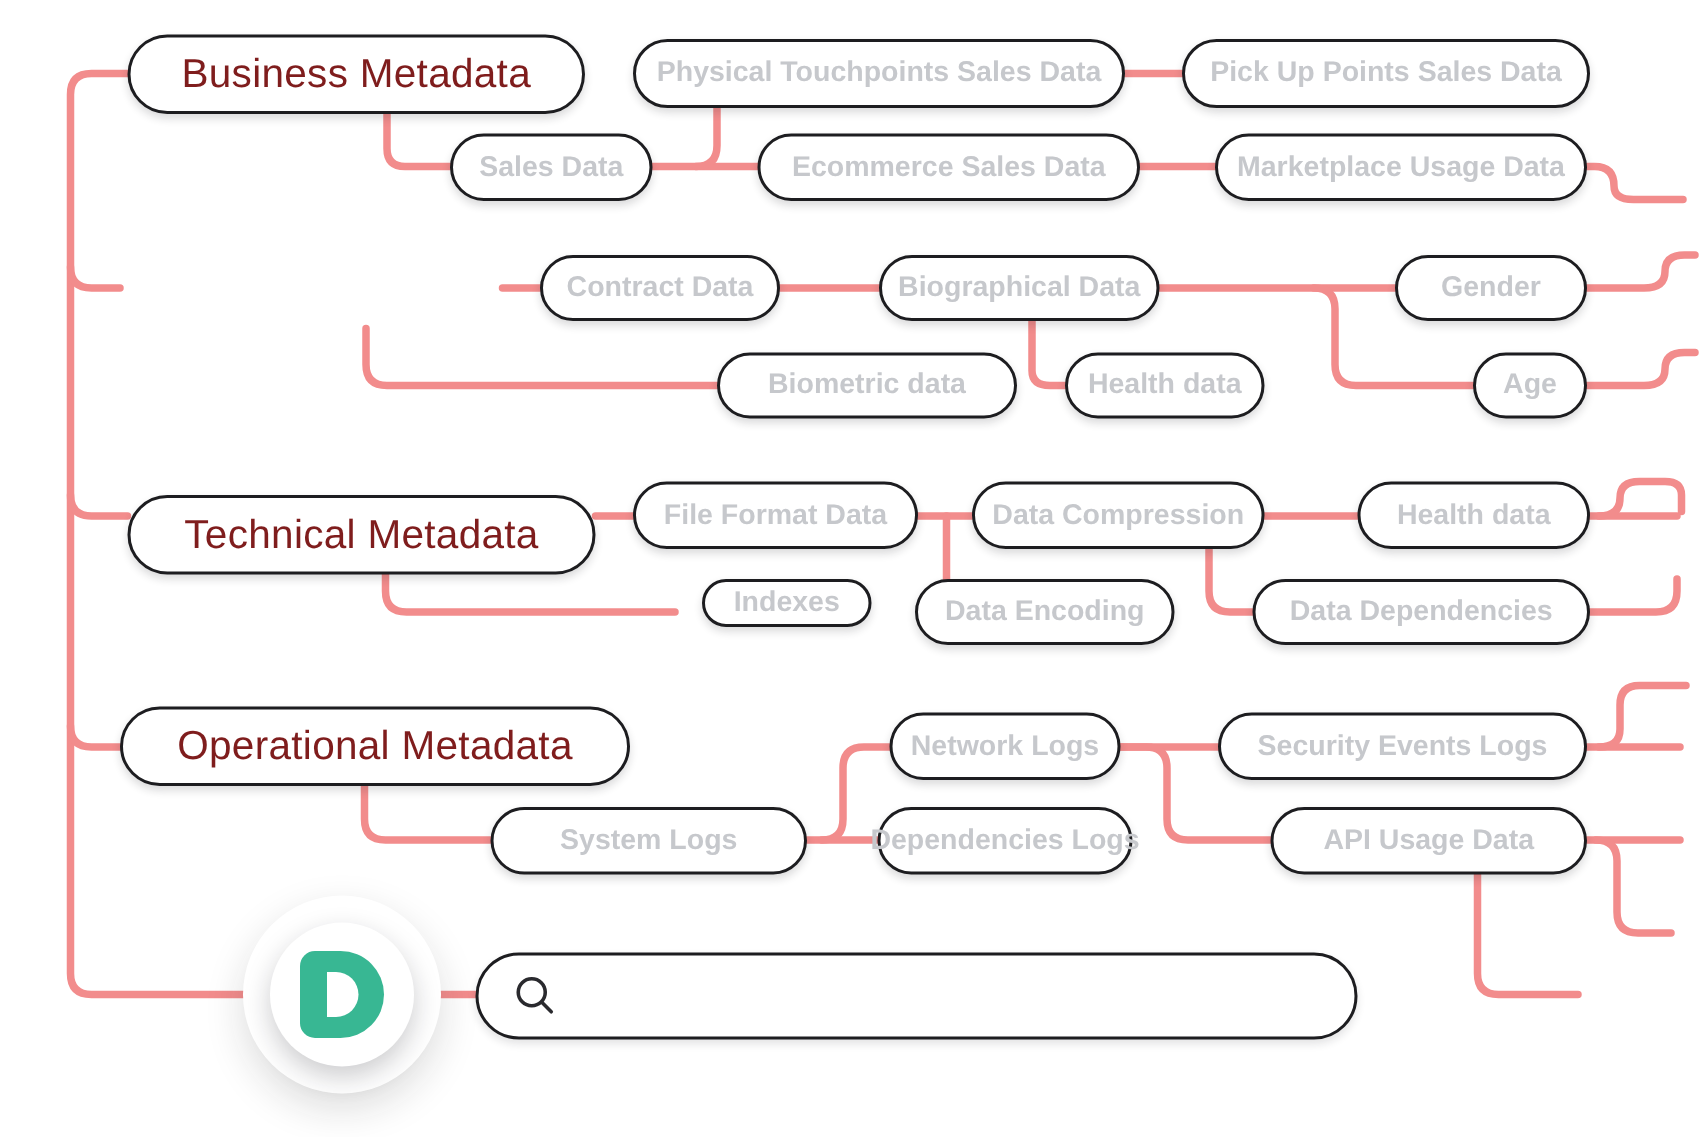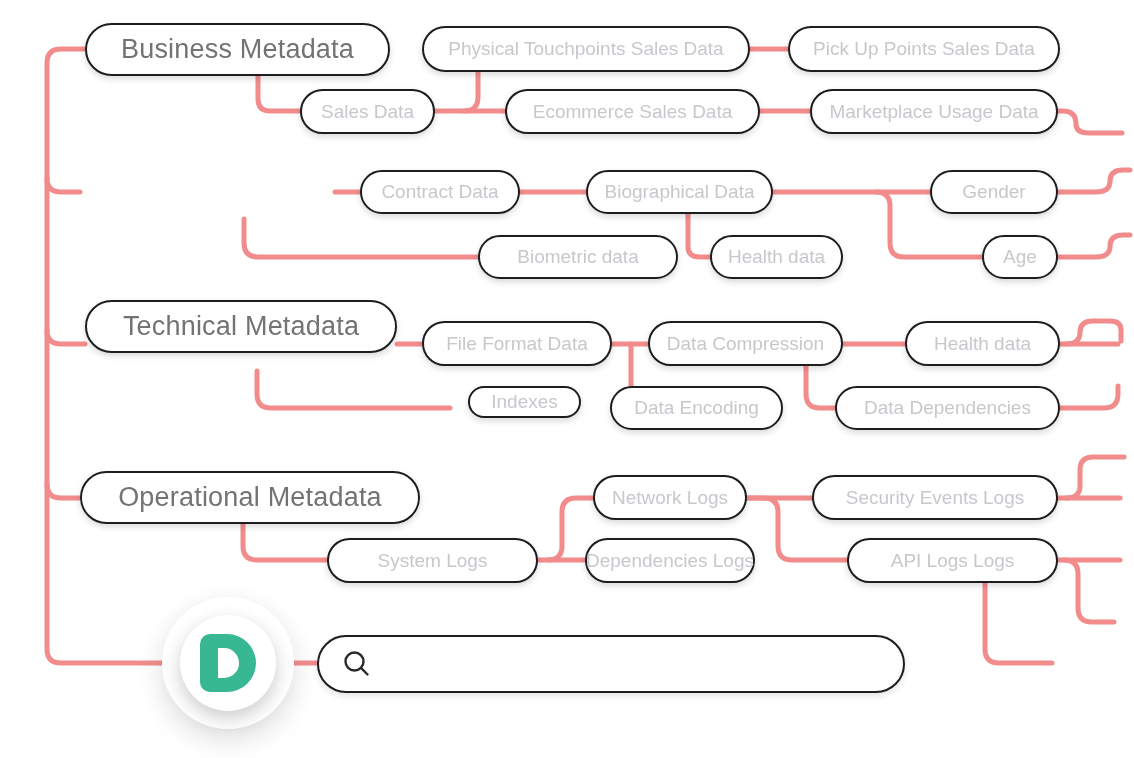--- a/index.html
+++ b/index.html
@@ -7,22 +7,22 @@
     position:relative;width:1134px;height:758px;background:#ffffff;
     font-family:"Liberation Sans",sans-serif;overflow:hidden;
   }
   .edges{position:absolute;left:0;top:0;z-index:1;}
   .pill{
     position:absolute;z-index:2;background:#ffffff;border:2px solid #1d1d20;
     border-radius:999px;display:flex;align-items:center;justify-content:center;
     box-sizing:border-box;white-space:nowrap;
     box-shadow:0 3px 6px rgba(25,25,30,.16);
   }
-  .cat{font-size:27px;color:#737373;font-weight:500;border-width:2.5px;letter-spacing:.2px;}
-  .sub{font-size:19px;color:#c6c8cc;font-weight:400;}
+  .cat{font-size:27px;color:#7f1d1d;font-weight:500;border-width:2.5px;letter-spacing:.2px;}
+  .sub{font-size:19px;color:#c6c8cc;font-weight:700;}
   .logo-outer{
     position:absolute;left:162px;top:597px;width:132px;height:132px;border-radius:50%;
     background:#fff;z-index:3;display:flex;align-items:center;justify-content:center;
     box-shadow:0 10px 26px rgba(25,25,30,.15);
   }
   .logo-inner{
     width:96px;height:96px;border-radius:50%;background:#fff;
     display:flex;align-items:center;justify-content:center;
     box-shadow:0 7px 18px rgba(25,25,30,.22);
   }
@@ -83,21 +83,21 @@
       <path d="M 1058 498 L 1120 498"></path>
       <path d="M 1066 498 Q 1080 498 1080 486 L 1080 470 Q 1080 457 1093 457 L 1124 457"></path>
       <path d="M 1058 560 L 1120 560"></path>
       <path d="M 1064 560 Q 1078 560 1078 574 L 1078 608 Q 1078 622 1092 622 L 1114 622"></path>
       <path d="M 985 583 L 985 649 Q 985 663 999 663 L 1052 663"></path>
       <path d="M 294 663 L 317 663"></path>
     </g>
   </svg>
 
   <div class="pill cat" style="left:85px;top:23px;width:305px;height:53px">Business Metadata</div>
-  <div class="pill cat" style="left:85px;top:300px;width:312px;height:53px">Technical Metadata</div>
+  <div class="pill cat" style="left:85px;top:330px;width:312px;height:53px">Technical Metadata</div>
   <div class="pill cat" style="left:80px;top:471px;width:340px;height:53px">Operational Metadata</div>
 
   <div class="pill sub" style="left:422px;top:26px;width:328px;height:46px">Physical Touchpoints Sales Data</div>
   <div class="pill sub" style="left:788px;top:26px;width:272px;height:46px">Pick Up Points Sales Data</div>
   <div class="pill sub" style="left:300px;top:89px;width:135px;height:45px">Sales Data</div>
   <div class="pill sub" style="left:505px;top:89px;width:255px;height:45px">Ecommerce Sales Data</div>
   <div class="pill sub" style="left:810px;top:89px;width:248px;height:45px">Marketplace Usage Data</div>
 
   <div class="pill sub" style="left:360px;top:170px;width:160px;height:44px">Contract Data</div>
   <div class="pill sub" style="left:586px;top:170px;width:187px;height:44px">Biographical Data</div>
@@ -110,21 +110,21 @@
   <div class="pill sub" style="left:648px;top:321px;width:195px;height:45px">Data Compression</div>
   <div class="pill sub" style="left:905px;top:321px;width:155px;height:45px">Health data</div>
   <div class="pill sub" style="left:468px;top:386px;width:113px;height:32px">Indexes</div>
   <div class="pill sub" style="left:610px;top:386px;width:173px;height:44px">Data Encoding</div>
   <div class="pill sub" style="left:835px;top:386px;width:225px;height:44px">Data Dependencies</div>
 
   <div class="pill sub" style="left:593px;top:475px;width:154px;height:45px">Network Logs</div>
   <div class="pill sub" style="left:812px;top:475px;width:246px;height:45px">Security Events Logs</div>
   <div class="pill sub" style="left:327px;top:538px;width:211px;height:45px">System Logs</div>
   <div class="pill sub" style="left:585px;top:538px;width:170px;height:45px">Dependencies Logs</div>
-  <div class="pill sub" style="left:847px;top:538px;width:211px;height:45px">API Logs Logs</div>
+  <div class="pill sub" style="left:847px;top:538px;width:211px;height:45px">API Usage Data</div>
 
   <div class="logo-outer">
     <div class="logo-inner">
       <div class="logo-mark">
         <div class="logo-notch"></div>
       </div>
     </div>
   </div>
 
   <div class="searchbar">

